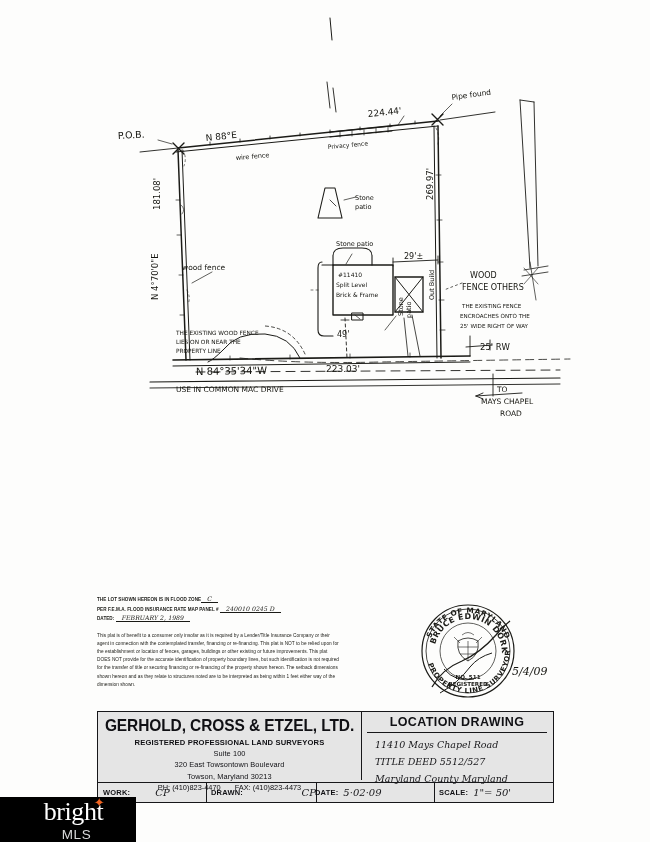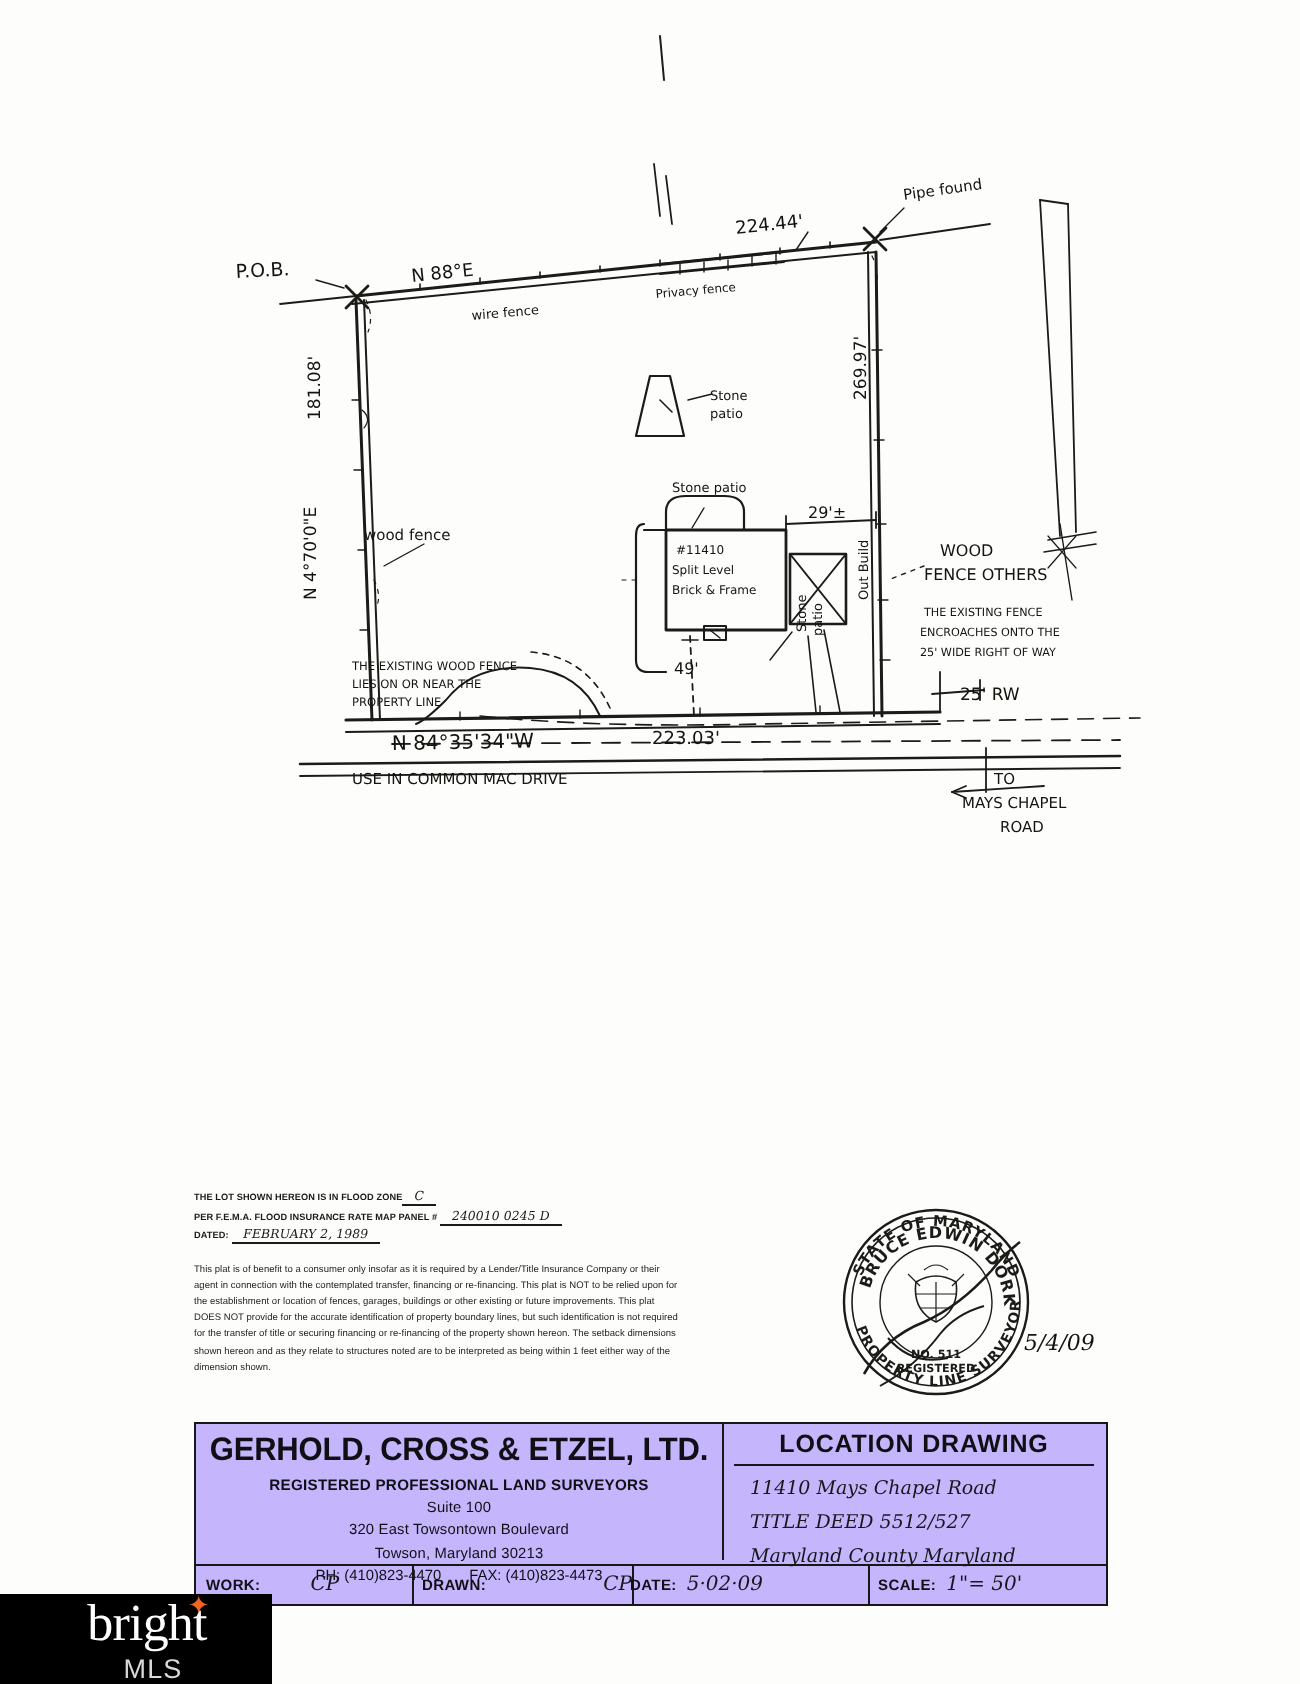--- a/index.html
+++ b/index.html
@@ -85,21 +85,21 @@
 
   
   #titleblock {
     position: absolute;
     left: 97px;
     top: 711px;
     width: 457px;
     height: 92px;
     border: 1.4px solid #17171a;
     box-sizing: border-box;
-    background: #c4b5fd;
+    background: #e5e5e5;
   }
   .tb-vline {
     position: absolute;
     top: 0; bottom: 0;
     width: 0;
     border-left: 1.4px solid #17171a;
   }
   .tb-hline {
     position: absolute;
     left: 0; right: 0;

